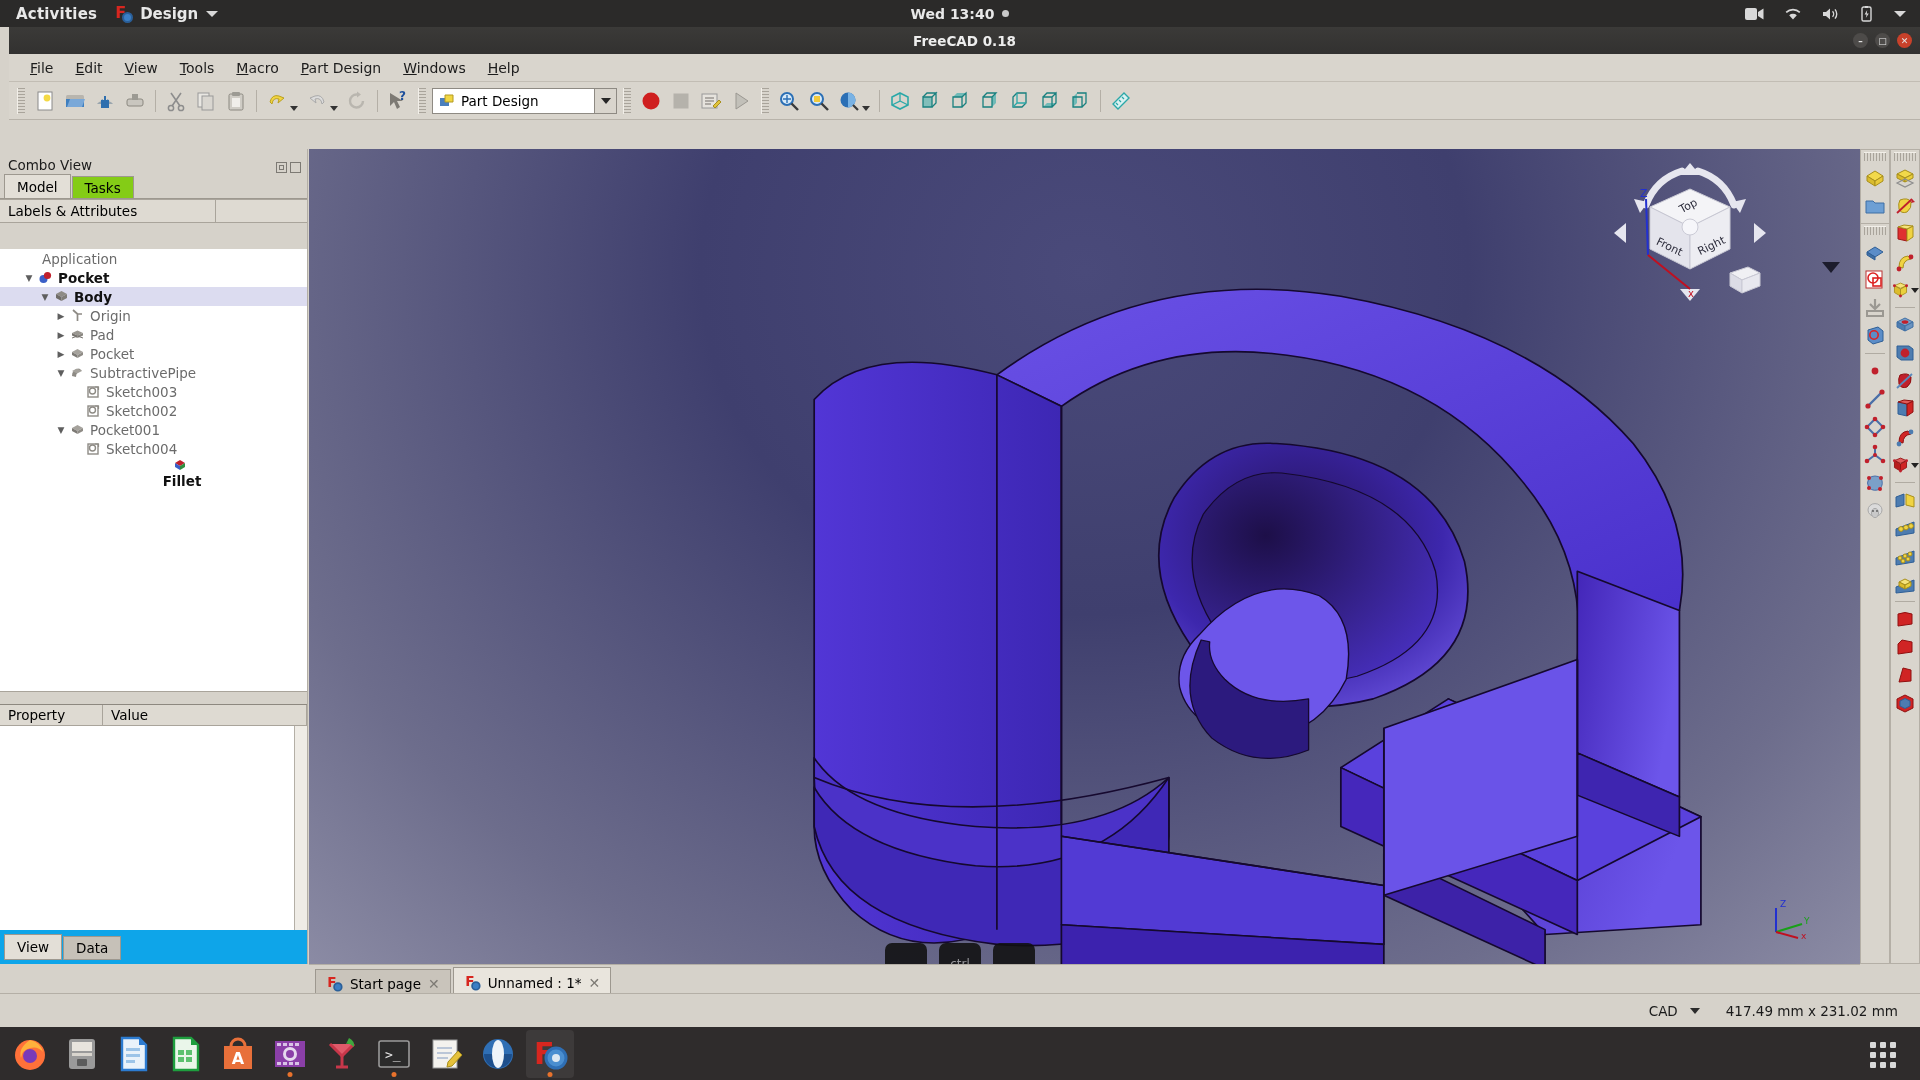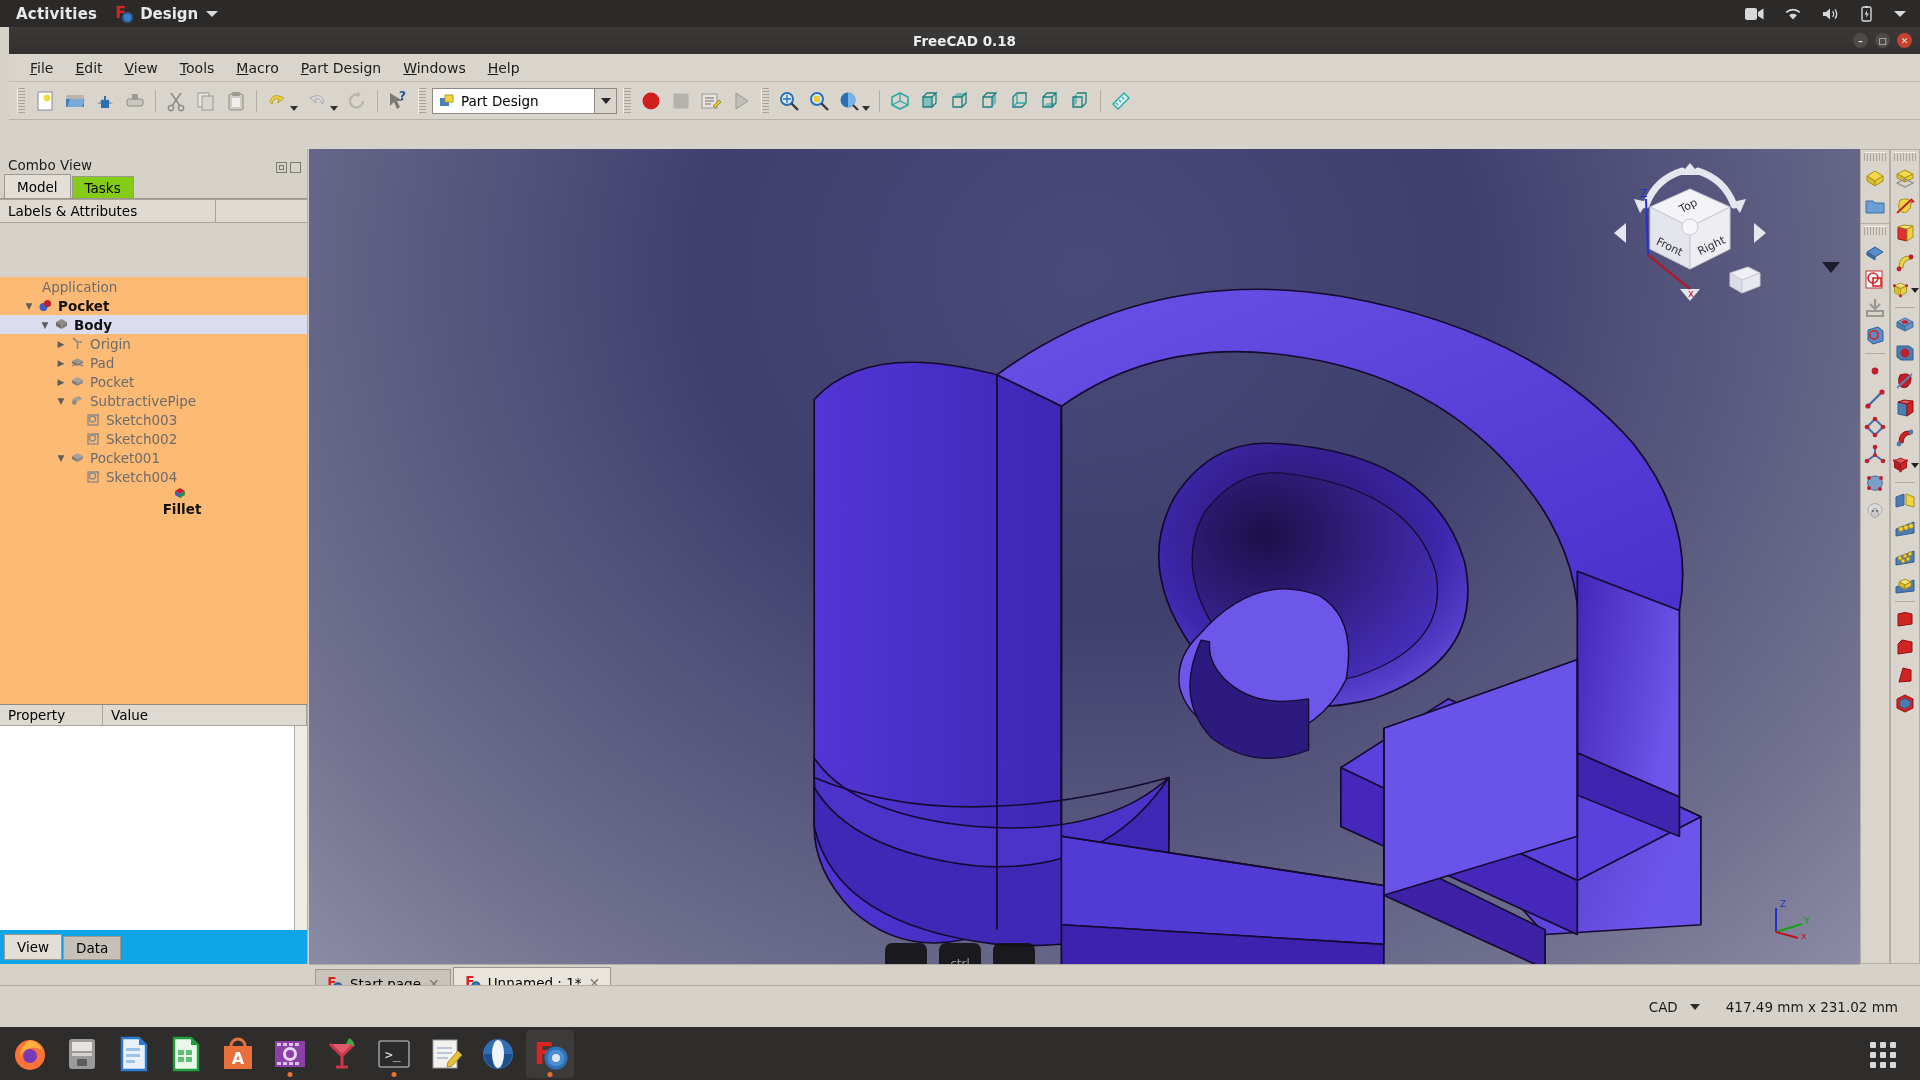--- a/index.html
+++ b/index.html
@@ -73,22 +73,22 @@
   .tabs { height:26px; display:flex; align-items:flex-end; padding-left:4px; border-bottom:1px solid #9d988f; }
   .tab { height:22px; padding:0 12px; font-size:13.5px; display:flex; align-items:center;
      border:1px solid #9d988f; border-bottom:none; background:#84cc16; margin-right:1px; }
   .tab.active { background:#e3dfd7; height:24px; }
 
   .colhdr { height:24px; background:#dedad2; border:1px solid #a9a49b; border-left:none; border-right:none;
      display:flex; align-items:center; }
   .colhdr span { display:flex; align-items:center; height:22px; padding:0 8px; font-size:13.5px;
      background:#dedad2; border-right:1px solid #a9a49b; }
 
-  .tree { background:#fdba74; position:absolute; left:0; right:0; top:100px; height:443px;
-     overflow:hidden; font-size:13.5px; border-bottom:1px solid #a9a49b;margin-top:28px;}
+  .tree { background:#ffffff; position:absolute; left:0; right:0; top:100px; height:443px;
+     overflow:hidden; font-size:13.5px; border-bottom:1px solid #a9a49b;}
   .tr { height:19px; display:flex; align-items:center; white-space:nowrap; }
   .tr .exp { width:14px; text-align:center; color:#5e5e5e; font-size:9px; }
   .tr .ico { width:19px; display:flex; align-items:center; justify-content:center; }
   .tr .lbl { padding-left:3px; color:#6b6b6b; }
   .tr.bold .lbl { color:#111; font-weight:bold; }
   .tr.sel { background:#dcdcf0; }
 
   .propwrap { position:absolute; left:0; right:0; top:555px; bottom:0; background:#0ea5e9; }
   .prophdr { height:22px; display:flex; border-top:1px solid #8d8880; border-bottom:1px solid #a9a49b; }
   .prophdr div { font-size:13.5px; display:flex; align-items:center; padding:0 8px; background:#dedad2;
@@ -128,21 +128,21 @@
   .rtb { position:absolute; top:122px; width:30px; background:#d9d5cd; border:1px solid #b4afa6; }
   .rtb.a { right:30px; }
   .rtb.b { right:0; }
   .rgrip { height:9px; margin:2px 3px 3px 3px;
      background:repeating-linear-gradient(to right, #a9a49b 0 1px, transparent 1px 3px);
      border-top:1px solid #f2efe9;}
   .ricon { width:28px; height:28px; display:flex; align-items:center; justify-content:center; }
   .rsep { height:1px; background:#fff; margin:3px 4px; border-top:1px solid #b0aba2;}
 
   
-  .statusbar { position:absolute; left:0; right:0; bottom:0; height:42px; background:#d6d2ca;
+  .statusbar { position:absolute; left:0; right:0; bottom:0; height:34px; background:#d6d2ca;
      border-top:1px solid #b4afa6; display:flex; align-items:center; justify-content:flex-end;
      gap:26px; padding-right:22px; font-size:13.5px; color:#1a1a1a; }
   .statusbar .cadsel { display:flex; align-items:center; gap:12px; }
   .statusbar .cadsel i { width:0;height:0;border-left:5px solid transparent;border-right:5px solid transparent;
      border-top:6px solid #2b2b2b; font-style:normal;}
 
   
   .dock { position:absolute; left:0; bottom:0; width:1920px; height:53px; background:#2f2c2c;
      display:flex; align-items:center; gap:4px; padding-left:6px; }
   .dapp { width:48px; height:48px; display:flex; align-items:center; justify-content:center; position:relative;}
@@ -160,20 +160,23 @@
   <div class="gnome-left">
     <div class="gnome-activities">Activities</div>
     <div class="gnome-app">
       <span class="fc-logo">
         <span class="f">F</span>
           <span class="gear"></span>
       </span>
       <span>Design</span>
       <span class="caret-dn"></span>
     </div>
+  </div>
+  <div class="gnome-center">
+    <span>Wed 13:40</span><span class="dot"></span>
   </div>
   <div class="gnome-right">
     <svg class="tray-ico" width="19" height="14" viewBox="0 0 19 14">
         <rect x="0" y="1" width="12" height="12" rx="2" fill="#d8d8d8"></rect>
         <path d="M13 5 L18.5 1.5 L18.5 12.5 L13 9 Z" fill="#d8d8d8"></path>
       </svg>
     <svg class="tray-ico" width="18" height="14" viewBox="0 0 18 14">
         <path d="M9 12.5 L5.2 8.2 A5.6 5.6 0 0 1 12.8 8.2 Z" fill="#d8d8d8"></path>
         <path d="M2.2 5.4 A9.6 9.6 0 0 1 15.8 5.4" stroke="#d8d8d8" stroke-width="1.6" fill="none"></path>
       </svg>

